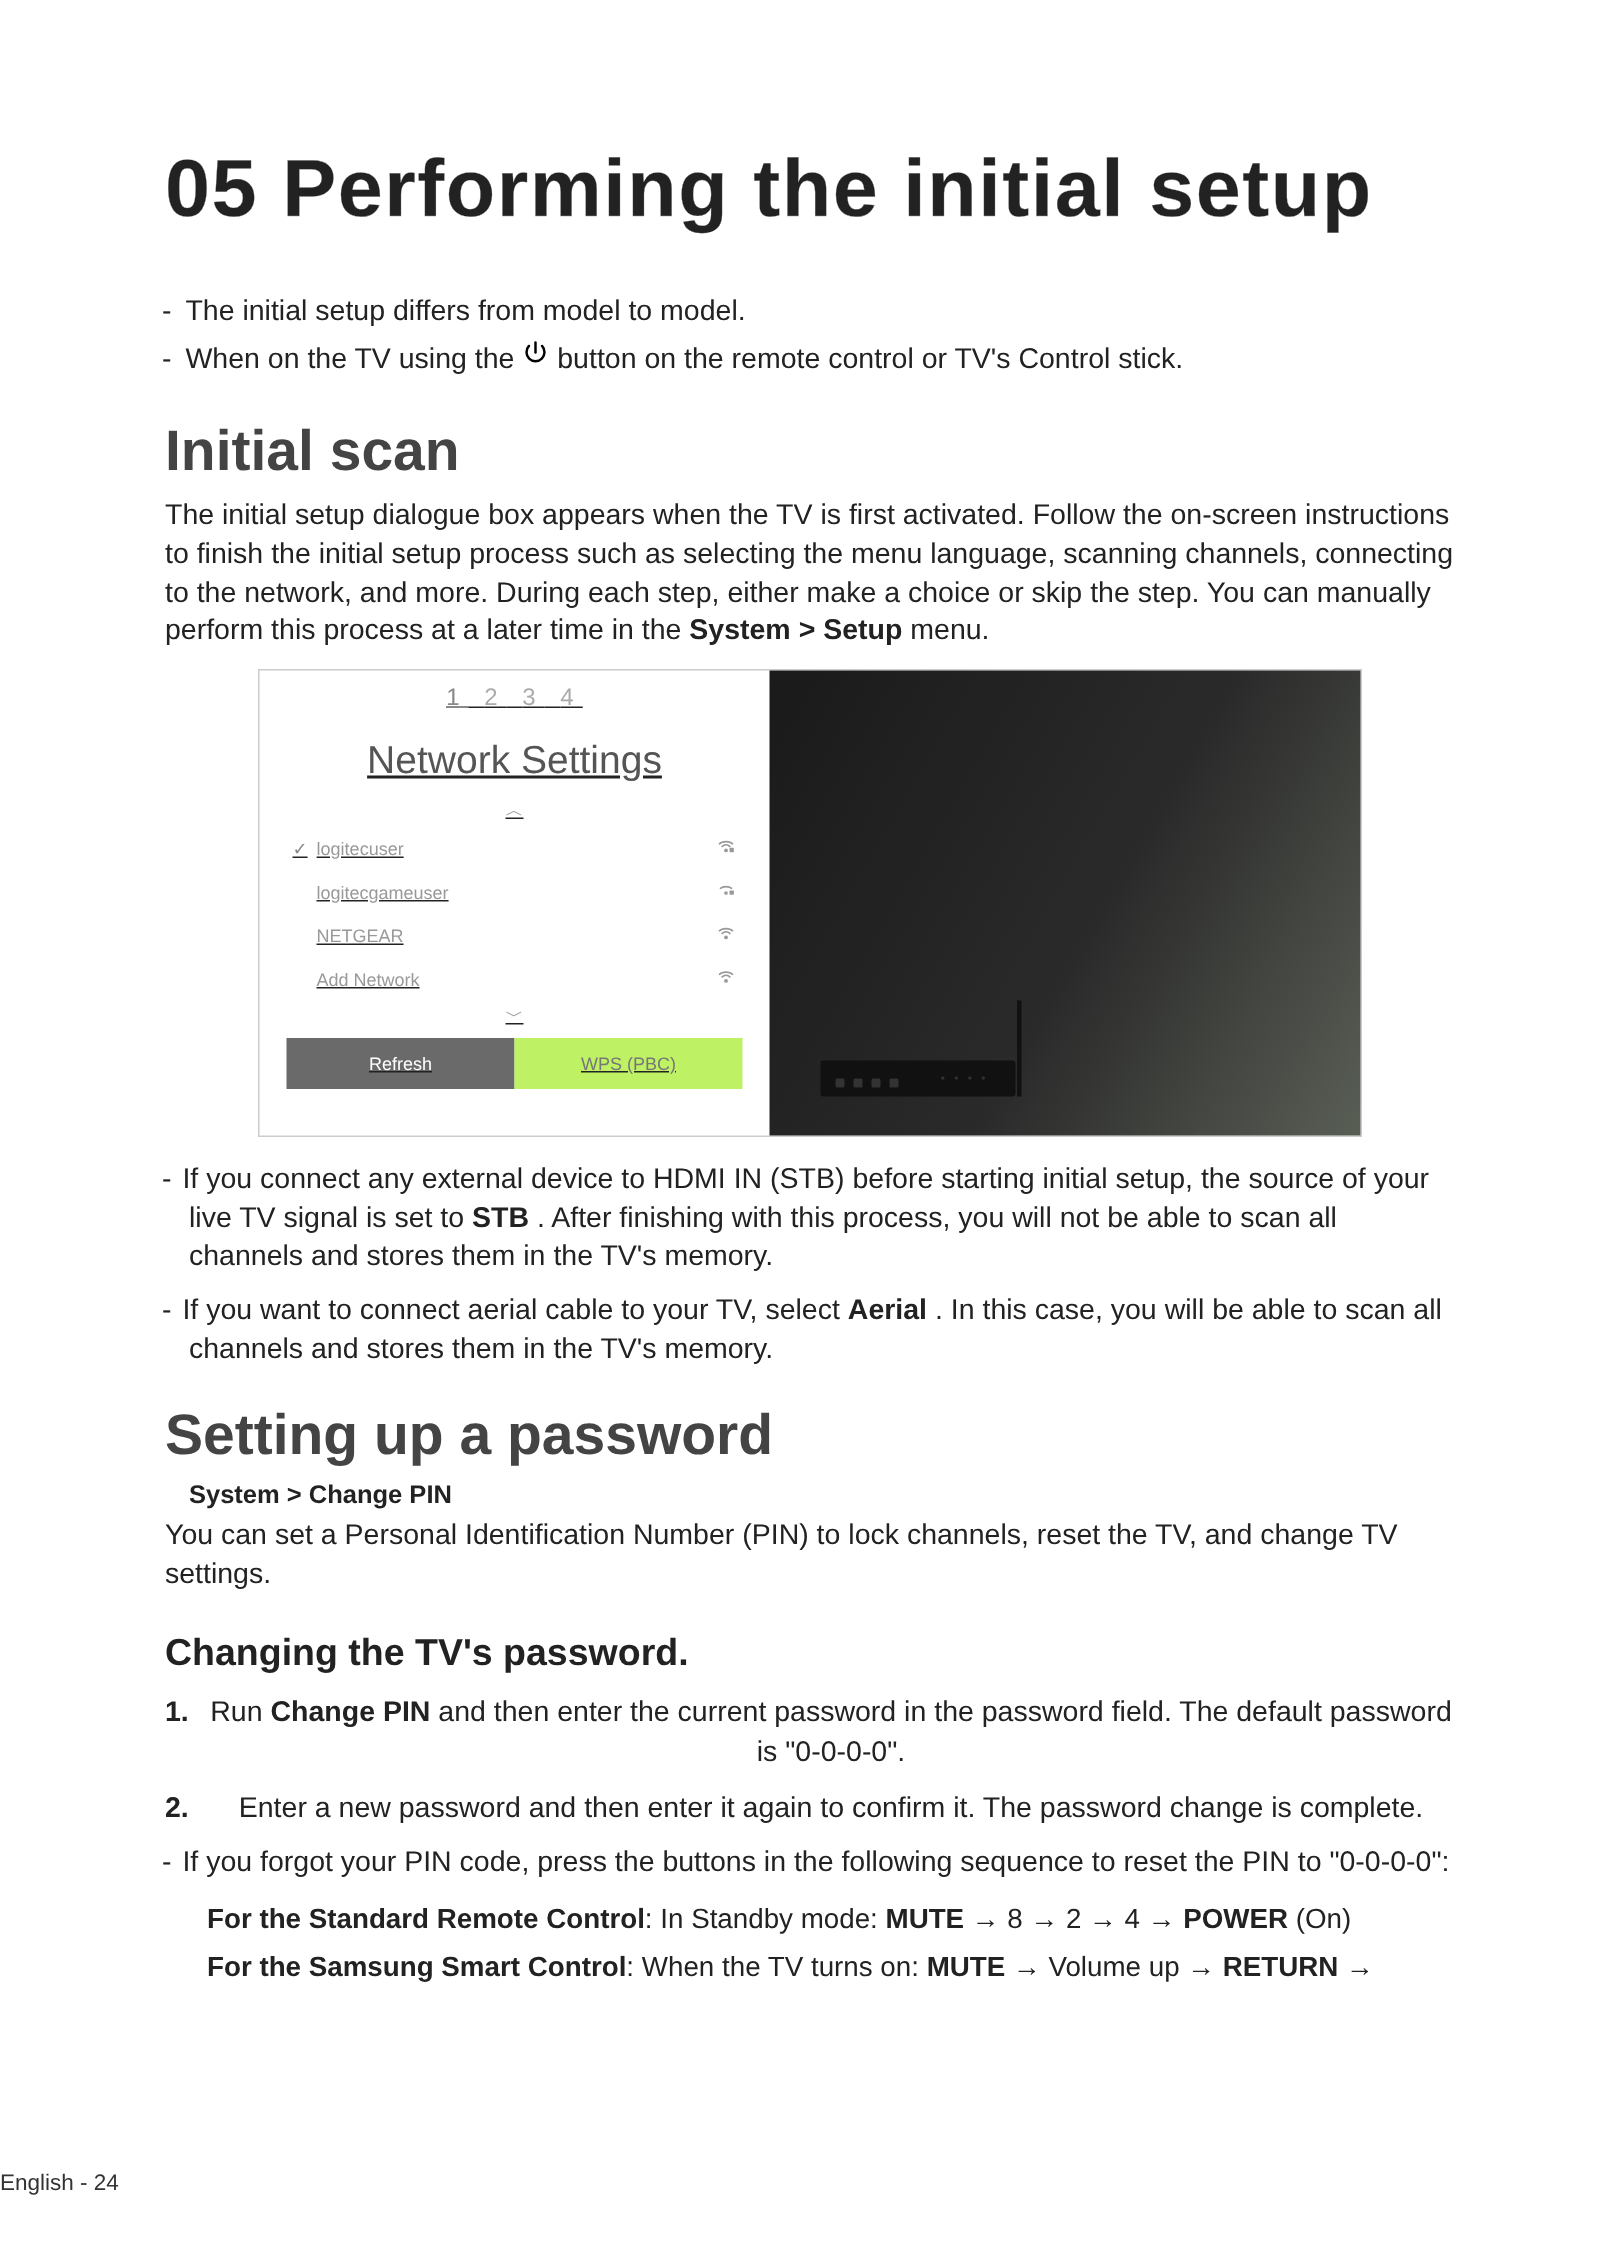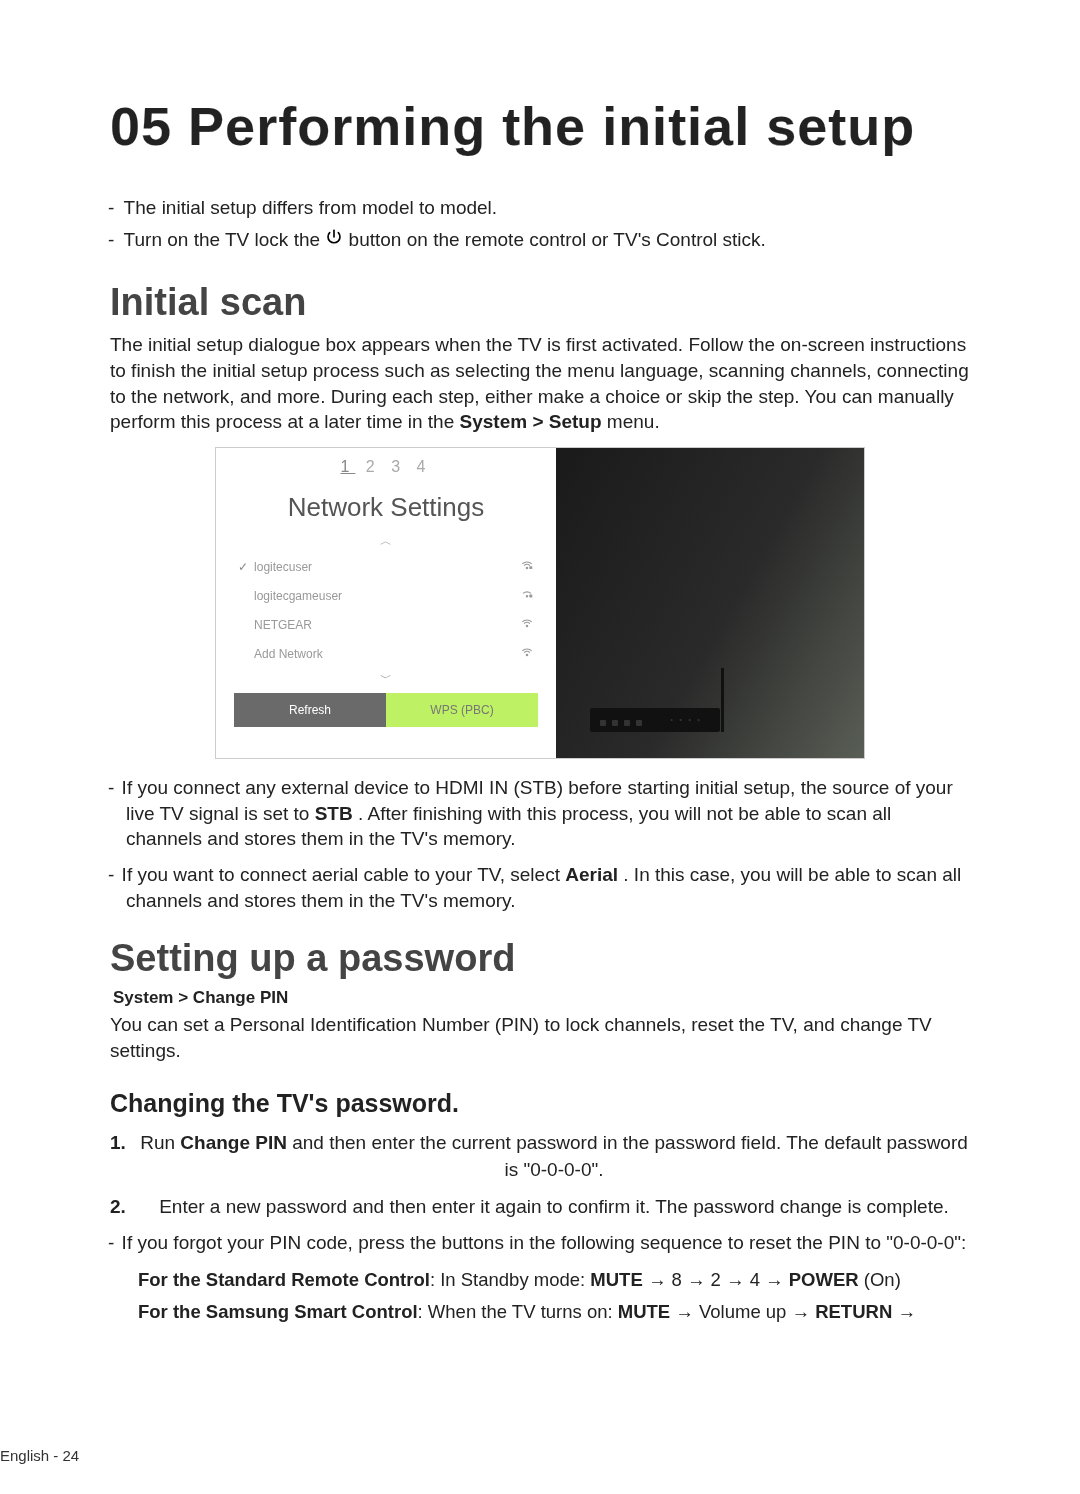--- a/index.html
+++ b/index.html
@@ -28,25 +28,26 @@
   h2.section {
     font-size: 38px;
     font-weight: 700;
     margin: 20px 0 8px 0;
     color: #444;
   }
   .para { font-size: 19px; line-height: 1.35; margin-bottom: 12px; }
   .screenshot {
     border: 1px solid #ccc;
     background: #fff;
-    width: 650px;
+    width: 736px;
     margin: 10px auto 16px auto;
     display: flex;
     position: relative;
     font-family: "Segoe UI", Arial, sans-serif;
+    text-decoration: underline;
   }
   .screenshot .left {
     width: 340px;
     padding: 8px 18px 12px 18px;
   }
   .stepbar { text-align:center; font-size:16px; color:#aaa; letter-spacing:6px; margin-top:2px; }
   .stepbar u { text-decoration:underline; color:#888; }
   .next { position:absolute; top:6px; right:10px; font-size:10px; color:#aaa; text-align:center; line-height:1; }
   .next .chev { font-size:20px; color:#bbb; display:block; font-weight:300; }
   .ns-title { font-size:26px; color:#555; text-align:center; margin: 16px 0 10px 0; font-weight:400; }
@@ -76,42 +77,42 @@
     background:#111;
   }
   .router .leds { position:absolute; left:10px; bottom:6px; display:flex; gap:6px; }
   .router .leds span { width:6px; height:6px; background:#333; border-radius:1px; display:block; }
   .router .dots { position:absolute; right:18px; bottom:8px; color:#333; font-size:8px; letter-spacing:2px; }
 
   ul.notes { list-style:none; margin: 10px 0 24px 12px; }
   ul.notes li { font-size:19px; line-height:1.35; margin-bottom:10px; padding-left: 4px; }
   ul.notes li::before { content:"- "; margin-left:-18px; margin-right:2px; }
 
-  .breadcrumb { font-size:17px; font-weight:700; margin: 4px 0 4px 3px; }
+  .breadcrumb { font-size:17px; font-weight:700; margin: 4px 0 4px 16px; }
   h3.sub { font-size:25px; font-weight:700; margin: 26px 0 12px 0; }
   ol.steps { list-style:none; counter-reset: step; margin-left: 0; text-align: center; }
   ol.steps li { counter-increment: step; font-size:19px; line-height:1.4; margin-bottom:10px; padding-left:28px; position:relative; }
   ol.steps li::before { content: counter(step) "."; font-weight:700; position:absolute; left:0; }
   .seqblock { padding-left:28px; font-size:18.5px; line-height:1.5; }
   .seqblock .row { margin-bottom:4px; }
   strong { font-weight:700; }
   .footer { position:absolute; bottom:30px; left:0; right:0; font-size:15px; color:#333; }
 </style>
 </head>
 <body>
 
 <h1 class="chapter-title">
   <span>05</span>
   <span>Performing the initial setup</span>
 </h1>
 
 <ul class="dash-list">
   <li>The initial setup differs from model to model.</li>
   <li>
-    <span>Turn on the TV lock the </span>
+    <span>When on the TV using the </span>
     <span class="power-icon">
       <svg width="18" height="18" viewBox="0 0 24 24" fill="none" stroke="#000" stroke-width="2.2" stroke-linecap="round">
         <path d="M12 3v9"></path>
           <path d="M6.2 6.2a8 8 0 1 0 11.6 0"></path>
       </svg>
     </span>
     <span> button on the remote control or TV's Control stick.</span>
   </li>
 </ul>
 

